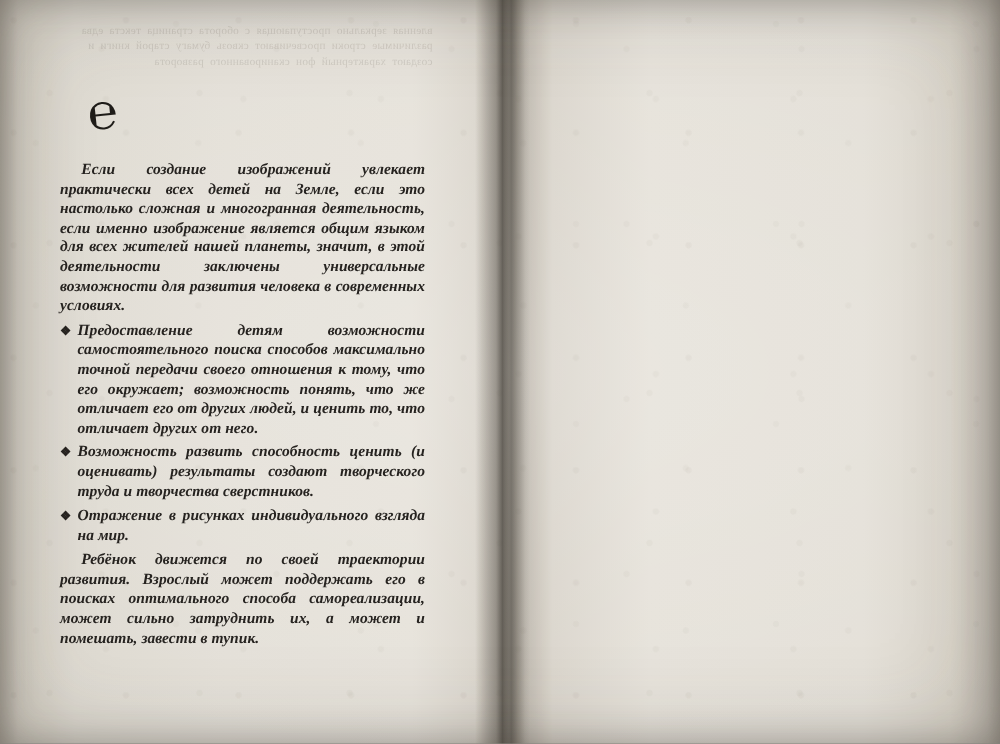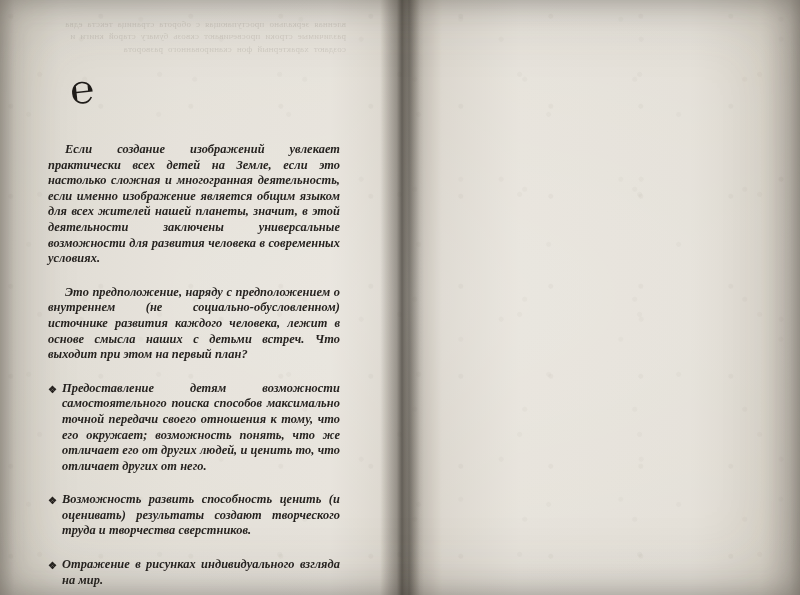--- a/index.html
+++ b/index.html
@@ -104,21 +104,21 @@
     font-style: italic;
     font-weight: 700;
     color: #1f1c19;
     margin: 0 0 14px 22px;
     letter-spacing: 0;
     transform: rotate(-6deg);
     display: inline-block;
   }
 
   p.para {
-    margin: 18px 0 3px 0;
+    margin: 4px 0 3px 0;
     text-align: justify;
     text-indent: 17px;
     font-size: 12.4px;
     line-height: 15.6px;
     letter-spacing: 0.05px;
   }
   p.italic { font-style: italic; font-weight: 700; }
   p.bullet { text-indent: 0; padding-left: 14px; position: relative; font-style: italic; font-weight: 700; }
   p.bullet .dia {
     position: absolute;
@@ -134,24 +134,24 @@
 
 <div class="page">
   <div class="spread"></div>
   <div class="grain"></div>
 
   <div class="page-left">
     <div class="showthrough left">вленная  зеркально  проступающая  с  оборота  страница  текста  едва  различимые  строки  просвечивают  сквозь  бумагу  старой  книги  и  создают  характерный  фон  сканированного  разворота</div>
     <div class="content left">
       <div class="dropcap-mark">℮</div>
       <p class="para italic">Если создание изображений увлекает практически всех детей на Земле, если это настолько сложная и многогранная деятельность, если именно изображение является общим языком для всех жителей нашей планеты, значит, в этой деятельности заключены универсальные возможности для развития человека в современных условиях.</p>
-      <p class="para italic">Это предположение, наряду с предположением о внутреннем (не социально-обусловленном) источнике развития каждого человека, лежит в основе смысла наших с детьми встреч. Что выходит при этом на первый план?</p>
       <p class="para bullet"><span class="dia">❖</span><span>Предоставление детям возможности самостоятельного поиска способов максимально точной передачи своего отношения к тому, что его окружает; возможность понять, что же отличает его от других людей, и ценить то, что отличает других от него.</span></p>
       <p class="para bullet"><span class="dia">❖</span><span>Возможность развить способность ценить (и оценивать) результаты создают творческого труда и творчества сверстников.</span></p>
       <p class="para bullet"><span class="dia">❖</span><span>Отражение в рисунках индивидуального взгляда на мир.</span></p>
+      <p class="para italic">Ребёнок движется по своей траектории развития. Взрослый может поддержать его в поисках оптимального способа самореализации, может сильно затруднить их, а может и помешать, завести в тупик.</p>
     </div>
   </div>
 
   <div class="page-right">
     
     
   </div>
 
   <div class="gutter"></div>
   <div class="vignette"></div>

